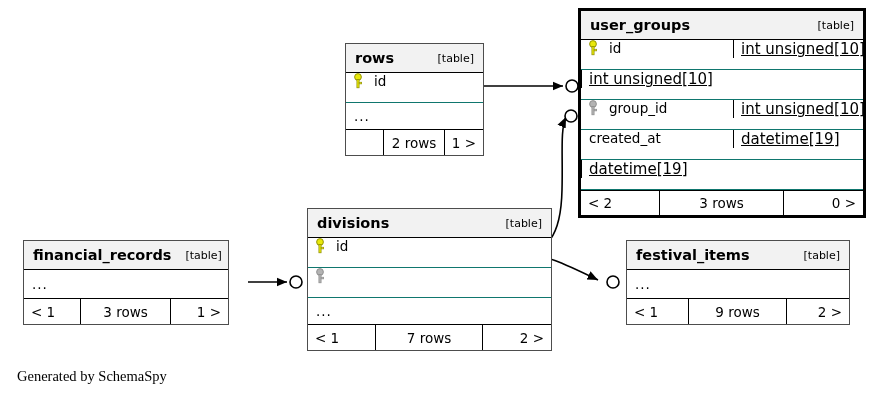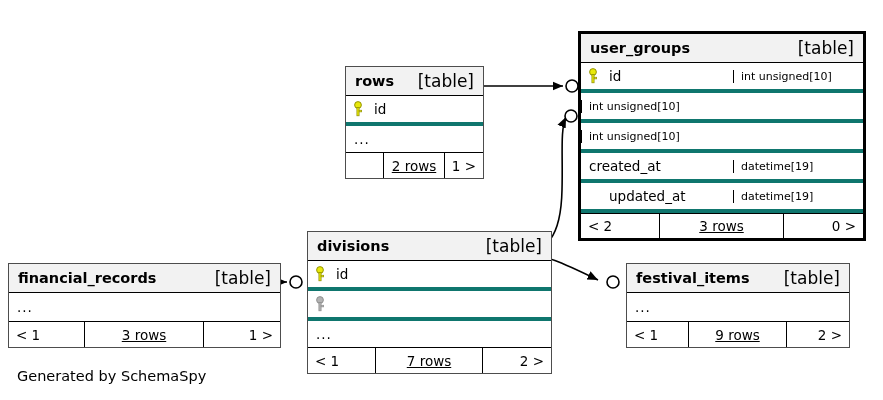--- a/index.html
+++ b/index.html
@@ -28,73 +28,73 @@
     height: 400px;
     pointer-events: none;
     z-index: 1;
   }
   .table-node {
     position: absolute;
     background: #ffffff;
     border: 1px solid #4d4d4d;
     box-sizing: border-box;
     z-index: 2;
-    margin-top: 23px;
   }
   .table-node.highlight {
     border: 3px solid #000000;
   }
   .tbl-header {
     background: #f2f2f2;
     border-bottom: 1px solid #000000;
     display: flex;
     align-items: center;
     justify-content: space-between;
     padding: 0 9px;
     height: 29px;
     box-sizing: border-box;
   }
   .tbl-name {
     font-weight: bold;
     font-size: 14.5px;
     white-space: nowrap;
   }
   .tbl-kind {
-    font-size: 17px;
+    font-size: 11px;
     color: #000000;
     white-space: nowrap;
     padding-left: 14px;
   }
   .tbl-row {
     display: flex;
-    align-items: center;
-    border-bottom: 4px solid #0f766e;
+    align-items: flex-start;
+    border-bottom: 1px solid #0f766e;
     height: 30px;
     box-sizing: border-box;
   }
   .tbl-row:last-child { border-bottom: none; }
   .col-name {
     flex: 1 1 auto;
     display: flex;
     align-items: center;
     padding: 0 8px;
     font-size: 13.5px;
     white-space: nowrap;
     overflow: hidden;
     box-sizing: border-box;
   }
   .col-type {
     flex: 0 0 auto;
     display: flex;
     align-items: center;
     padding: 0 7px;
-    font-size: 11px;
+    font-size: 15px;
     white-space: nowrap;
     border-left: 1px solid #000000;
     box-sizing: border-box;
+    text-decoration: underline;
   }
   .key-icon {
     display: inline-block;
     width: 13px;
     height: 16px;
     margin-right: 7px;
     flex: 0 0 auto;
     position: relative;
     top: 0px;
   }
@@ -118,30 +118,31 @@
     display: flex;
     align-items: center;
     box-sizing: border-box;
     padding: 0 7px;
     border-right: 1px solid #000000;
     overflow: hidden;
     white-space: nowrap;
   }
   .foot-cell:last-child { border-right: none; }
   .foot-prev { flex: 0 0 28%; justify-content: flex-start; }
-  .foot-rows { flex: 1 1 auto; justify-content: center; text-decoration: underline; }
+  .foot-rows { flex: 1 1 auto; justify-content: center; }
   .foot-next { flex: 0 0 28%; justify-content: flex-end; }
   .footnote {
     position: absolute;
     left: 17px;
     top: 368px;
     font-size: 14.5px;
     color: #000000;
     white-space: nowrap;
     z-index: 3;
+    font-family: Liberation Serif, serif;
   }
 </style>
 </head>
 <body>
 
 <div id="canvas">
 
   <svg id="edges" viewBox="0 0 883 400" xmlns="http://www.w3.org/2000/svg">
     <defs>
       <marker id="crow" markerWidth="11" markerHeight="11" refX="10.5" refY="5.5" orient="auto" markerUnits="userSpaceOnUse">
@@ -188,34 +189,41 @@
         <span>id</span>
       </div>
       <div class="col-type" style="width:130px;">int unsigned[10]</div>
     </div>
 
     <div class="tbl-row">
       <div class="col-type" style="width:130px;">int unsigned[10]</div>
     </div>
 
     <div class="tbl-row">
+      <div class="col-name">
+        <span class="key-icon">
+          <svg viewBox="0 0 13 16" width="13" height="16">
+              <circle cx="4" cy="4" r="3.4" fill="#b3b3b3" stroke="#8c8c8c" stroke-width="0.9"></circle>
+              <rect x="2.9" y="6.4" width="2.2" height="8.4" fill="#b3b3b3" stroke="#8c8c8c" stroke-width="0.7"></rect>
+              <rect x="5.1" y="9.2" width="2.6" height="1.7" fill="#b3b3b3" stroke="#8c8c8c" stroke-width="0.6"></rect>
+            </svg>
+        </span>
+        <span>group_id</span>
+      </div>
       <div class="col-type" style="width:130px;">int unsigned[10]</div>
     </div>
 
     <div class="tbl-row">
       <div class="col-name" style="">
         <span>created_at</span>
       </div>
       <div class="col-type" style="width:130px;">datetime[19]</div>
     </div>
 
     <div class="tbl-row">
-      <div class="col-name" style="padding-left:28px;">
-        <span>updated_at</span>
-      </div>
       <div class="col-type" style="width:130px;">datetime[19]</div>
     </div>
 
     <div class="tbl-footer" style="border-top:1px solid #000;">
       <div class="foot-cell foot-prev">&lt; 2</div>
       <div class="foot-cell foot-rows">3 rows</div>
       <div class="foot-cell foot-next">0 &gt;</div>
     </div>
   </div>
 
@@ -280,21 +288,21 @@
 
     <div class="ellipsis-row">...</div>
 
     <div class="tbl-footer">
       <div class="foot-cell foot-prev">&lt; 1</div>
       <div class="foot-cell foot-rows">7 rows</div>
       <div class="foot-cell foot-next">2 &gt;</div>
     </div>
   </div>
 
-  <div class="table-node" style="left:8px; top:240px; width:273px;">
+  <div class="table-node" style="left:23px; top:240px; width:206px;">
     <div class="tbl-header">
       <span class="tbl-name">financial_records</span>
       <span class="tbl-kind">[table]</span>
     </div>
 
     <div class="ellipsis-row" style="height:29px;">...</div>
 
     <div class="tbl-footer">
       <div class="foot-cell foot-prev">&lt; 1</div>
       <div class="foot-cell foot-rows">3 rows</div>

